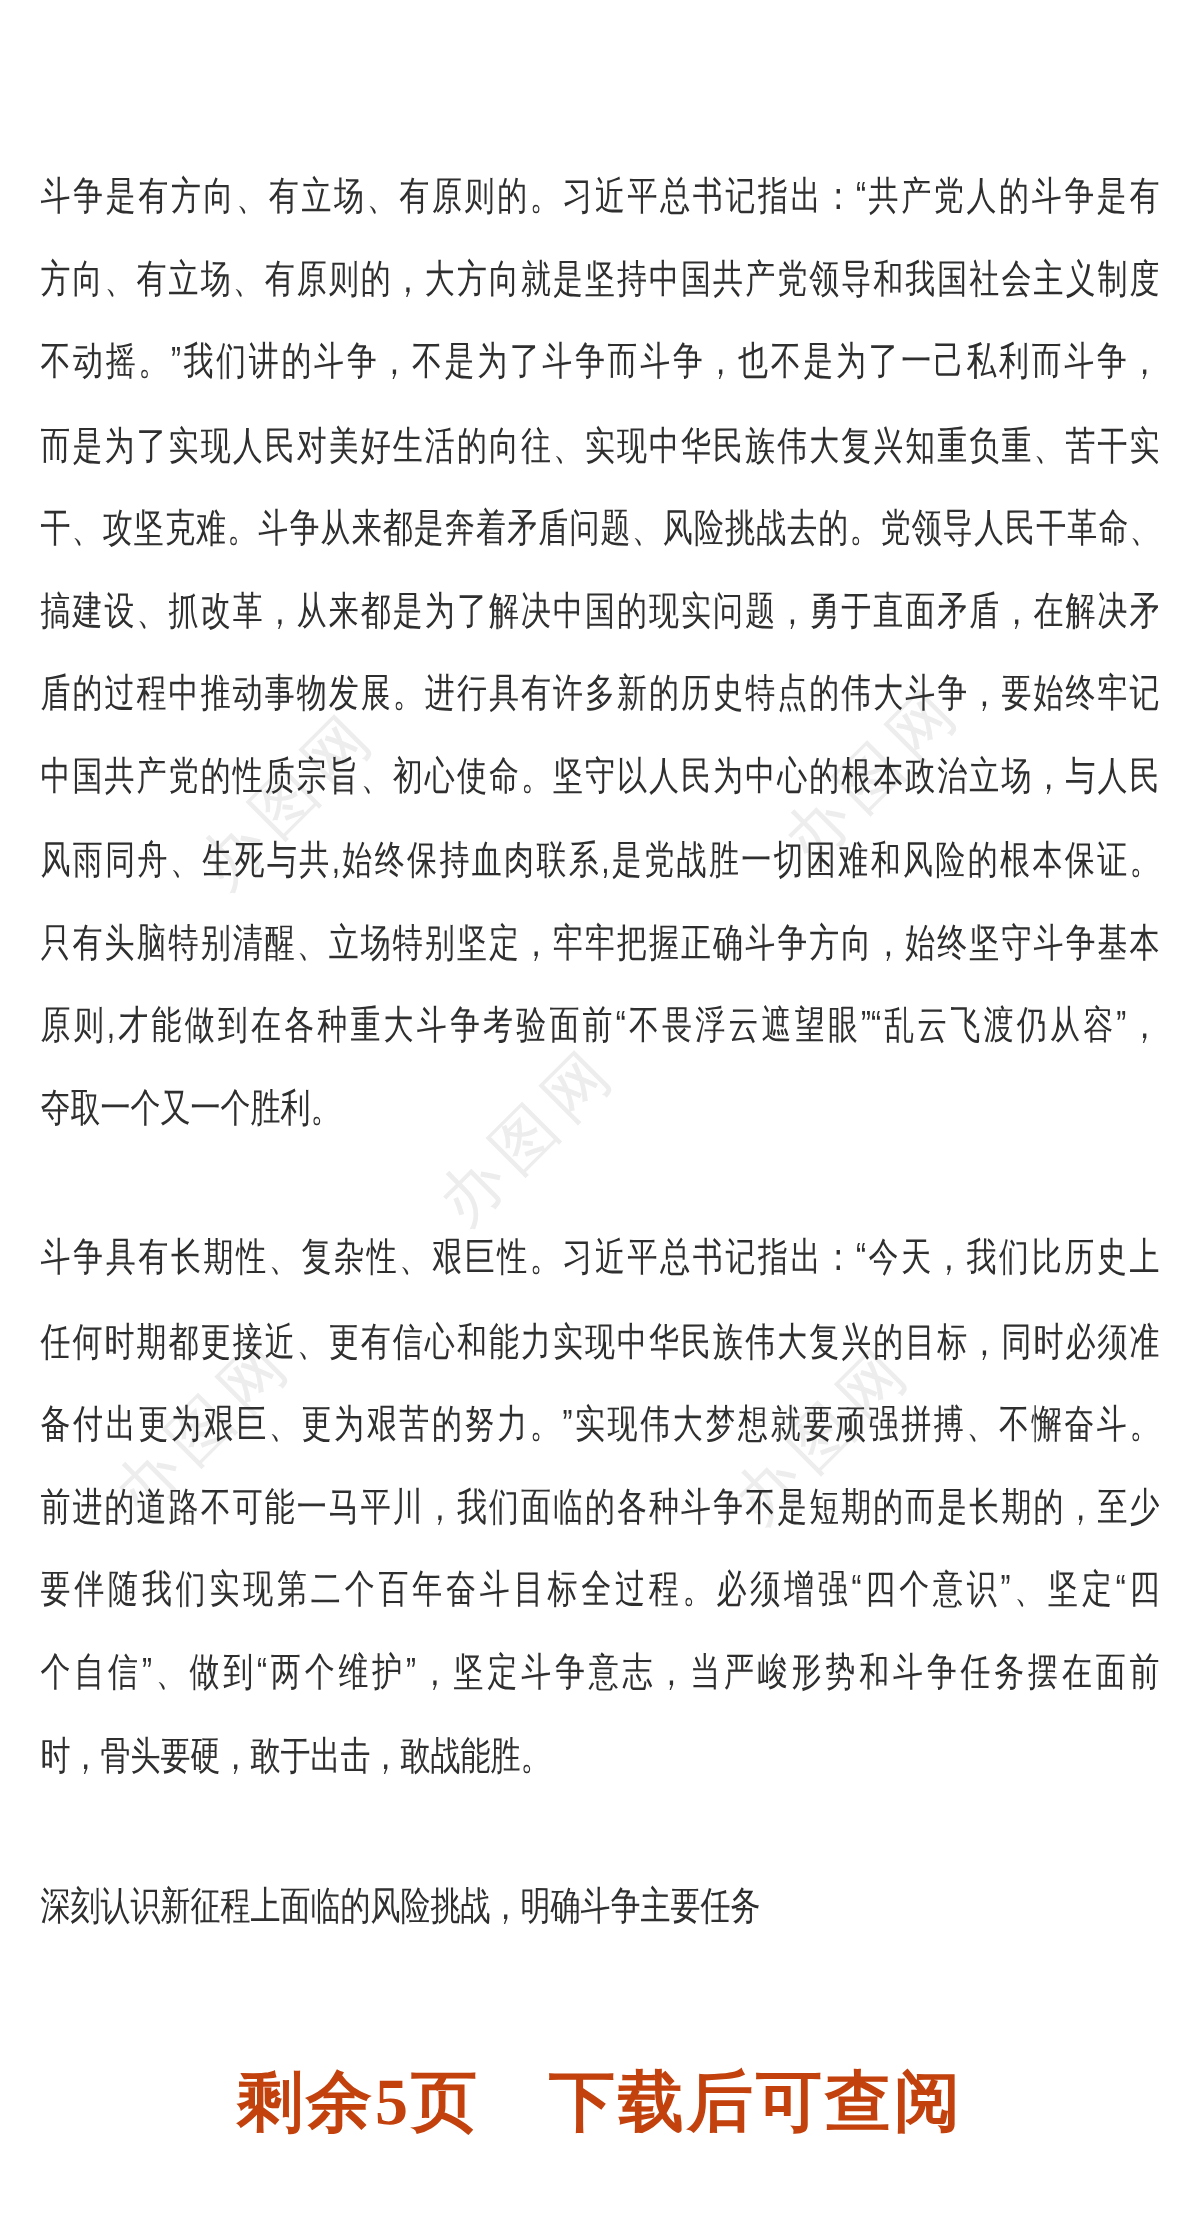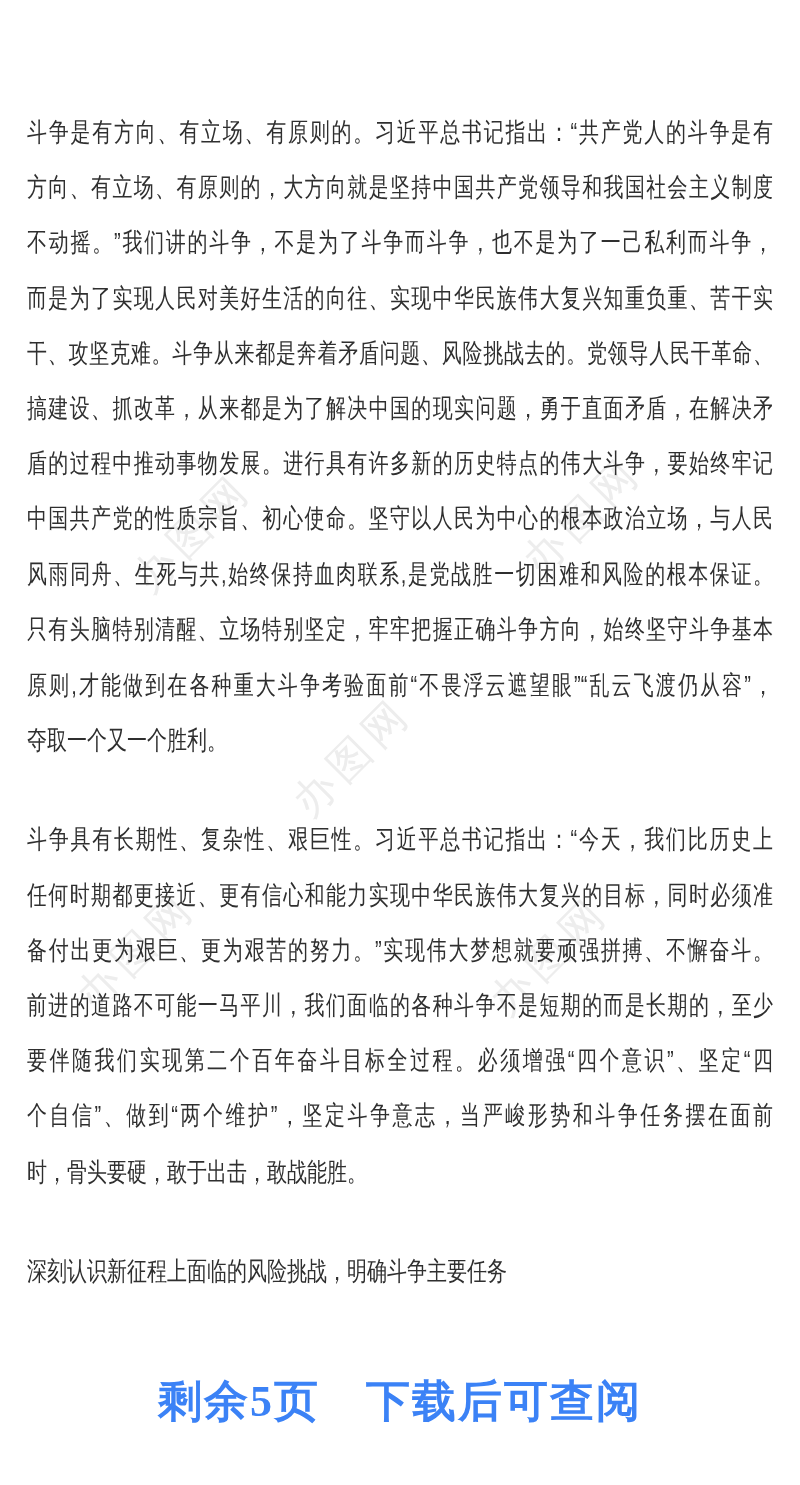--- a/index.html
+++ b/index.html
@@ -57,21 +57,21 @@
     position: absolute;
     top: 1372px;
     left: 0;
     width: 800px;
     z-index: 1;
     text-align: center;
     font-family: "Liberation Serif", serif;
     font-weight: bold;
     font-size: 44px;
     letter-spacing: 2px;
-    color: #3b82f6;
+    color: #c2410c;
     white-space: nowrap;
   }
   .footer-banner .gap { display: inline-block; width: 46px; }
 </style>
 </head>
 <body>
 
 <div class="wm-layer">
   <span class="wm wm1">办图网</span>
   <span class="wm wm2">办图网</span>

